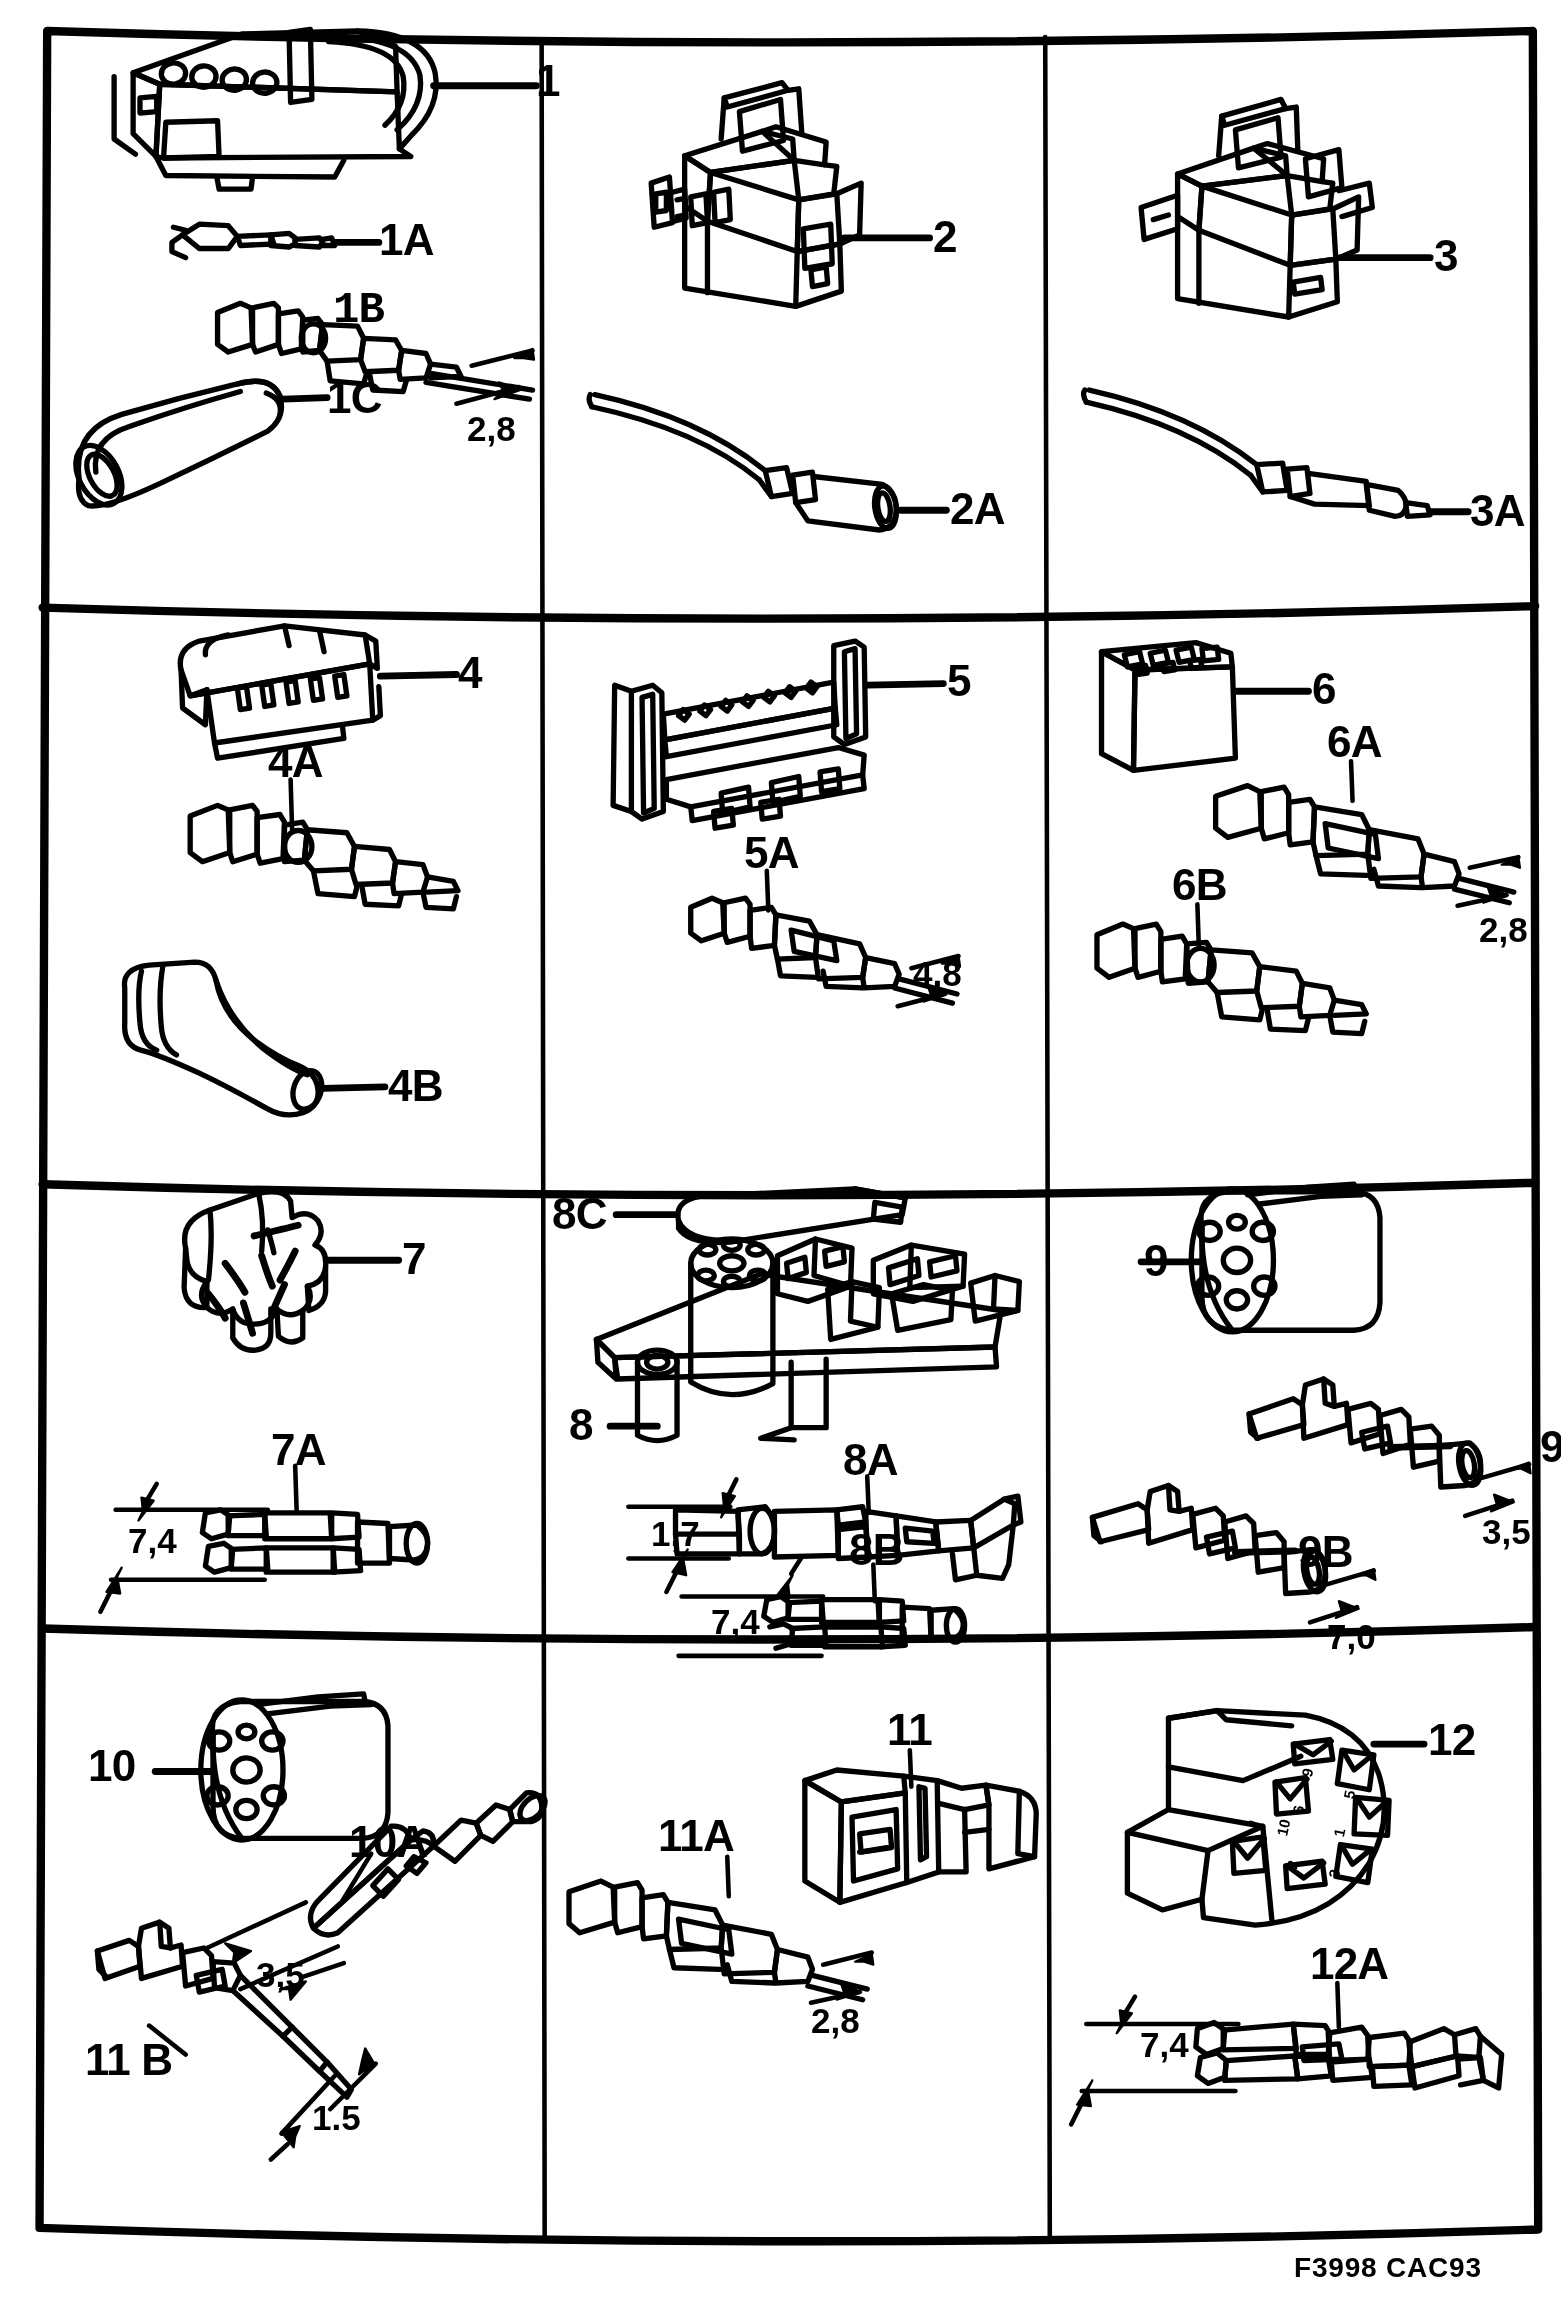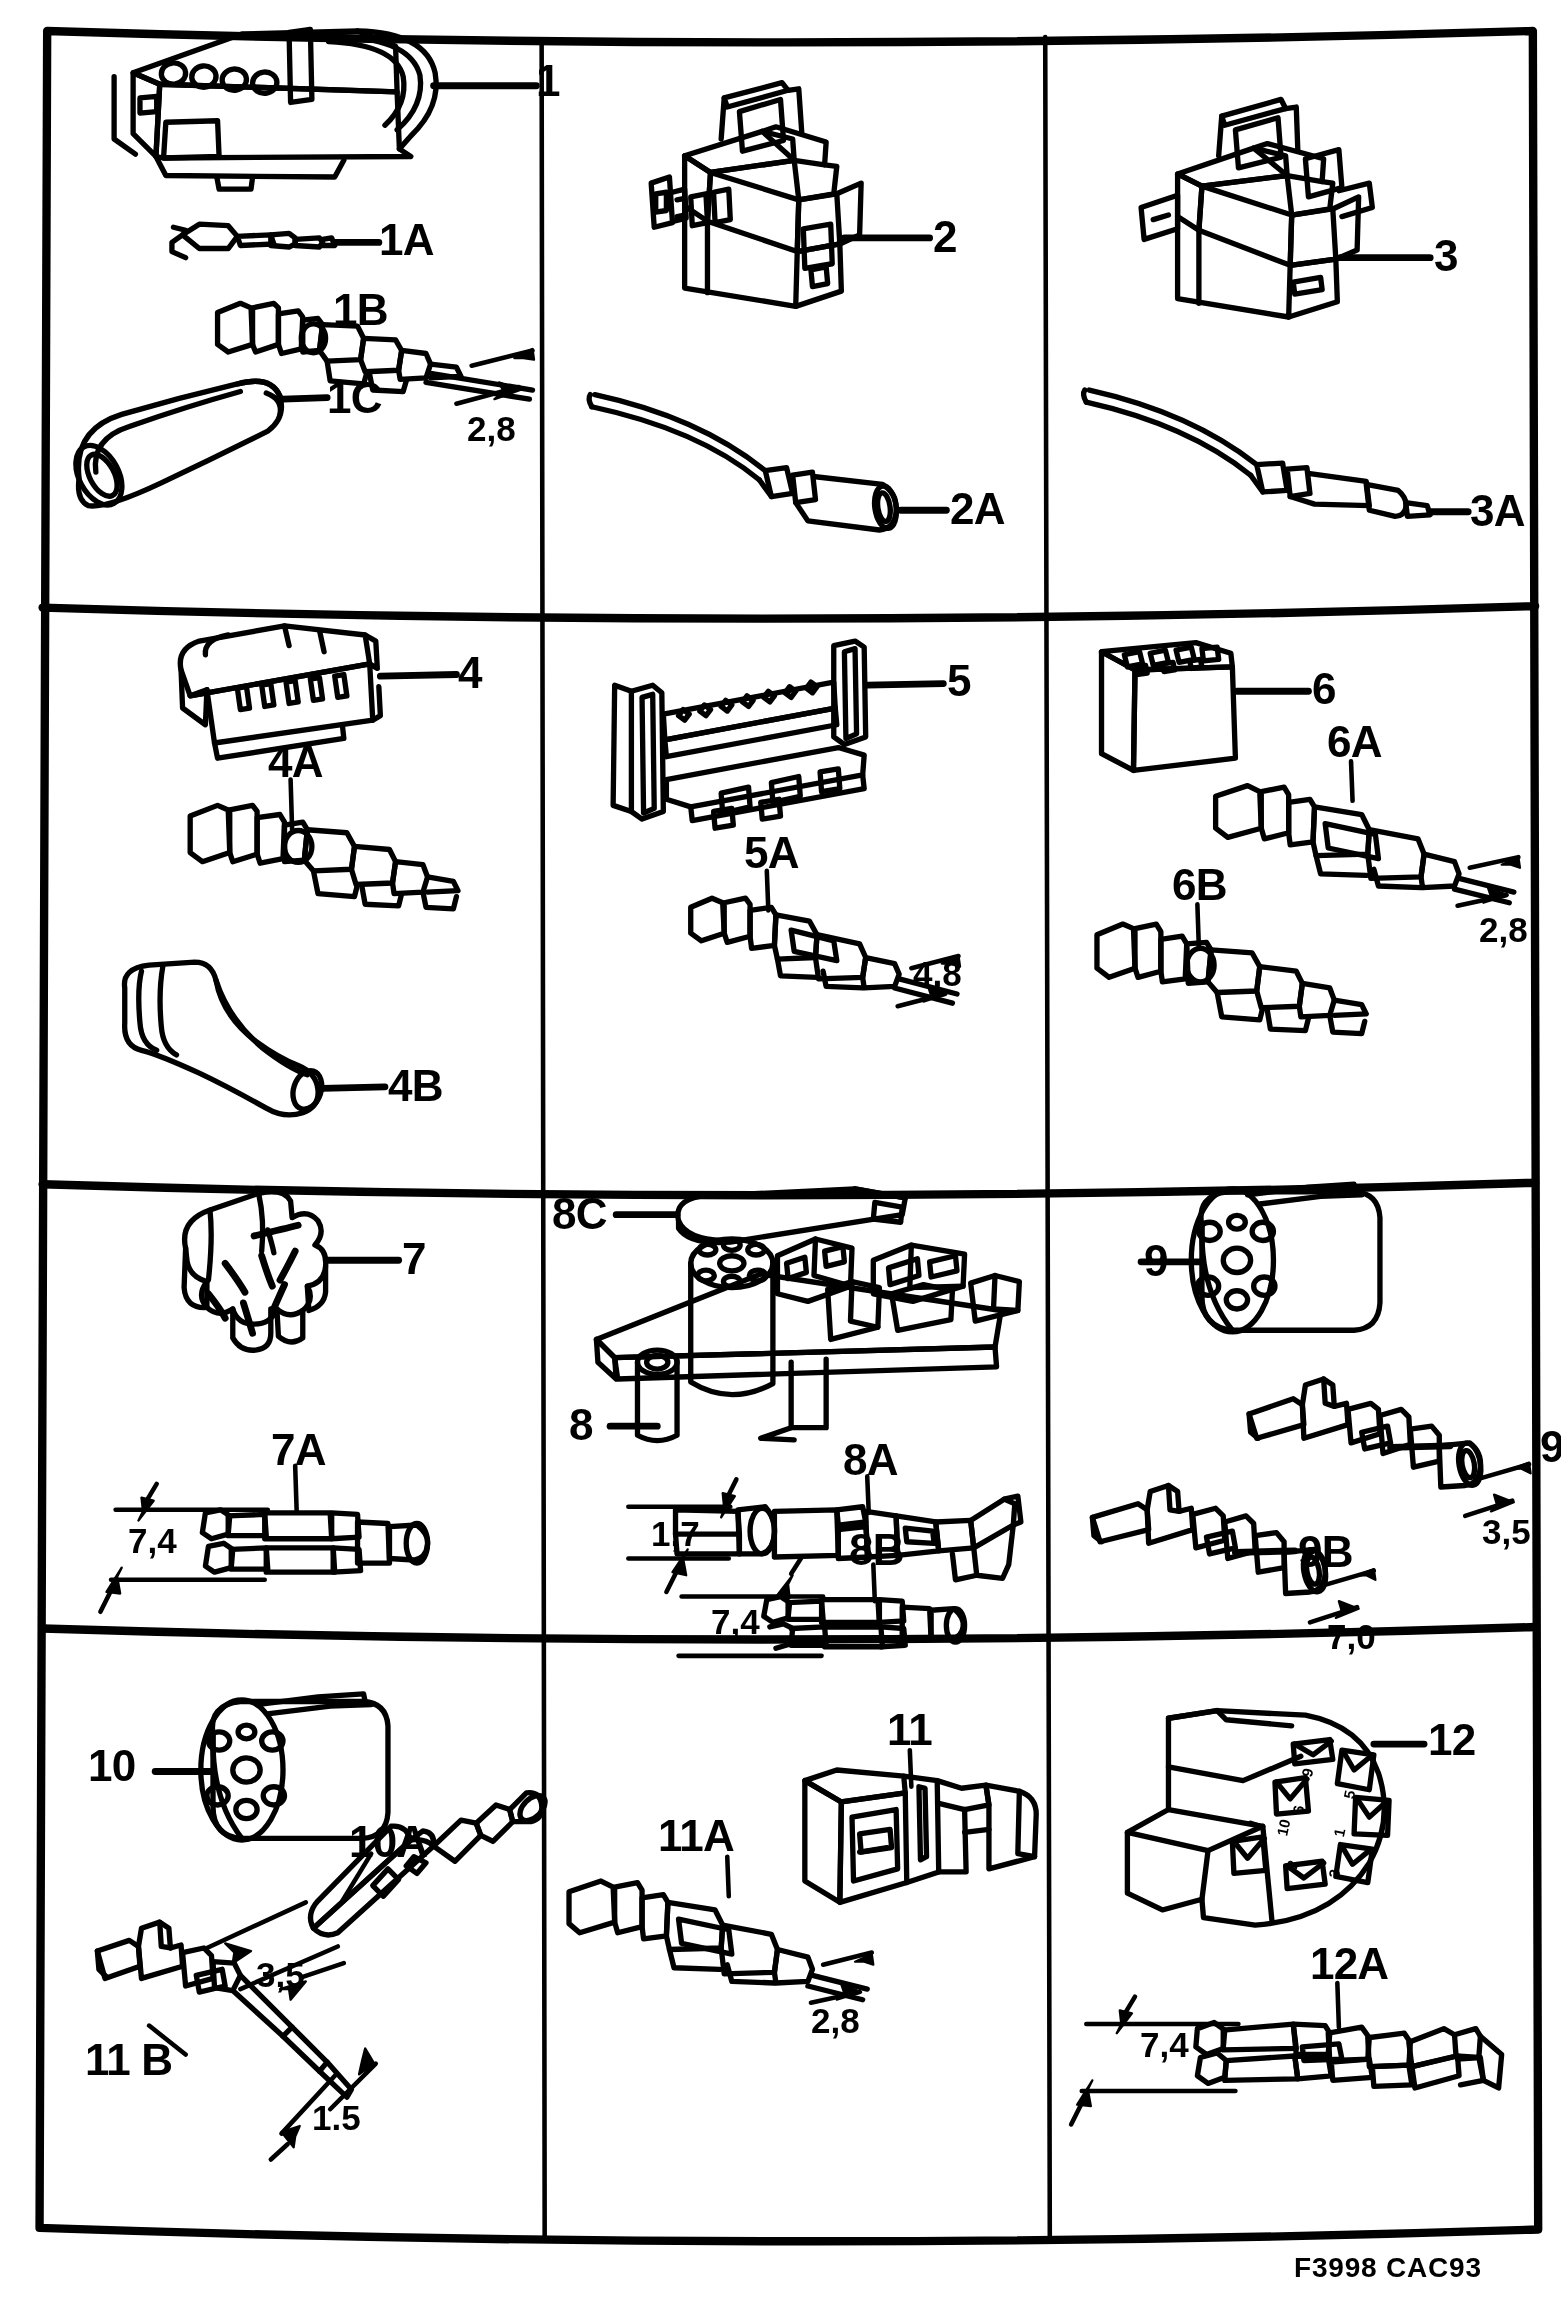--- a/index.html
+++ b/index.html
@@ -683,21 +683,21 @@
         <line x1="1480" y1="2644" x2="1492" y2="2624" stroke-width="6"></line>
         <line x1="1422" y1="2764" x2="1408" y2="2792" stroke-width="6"></line>
         <line x1="1758" y1="2606" x2="1760" y2="2664" stroke-width="6"></line>
       </g>
 
     </g>
   </svg>
 
   <div class="lbl num" style="left:536px;top:59px;">1</div>
   <div class="lbl num" style="left:379px;top:218px;">1A</div>
-  <div class="lbl num" style="left:333px;top:288px;">1B</div>
+  <div class="lbl num" style="left:333px;top:288px;font-family:Liberation Mono, monospace;">1B</div>
   <div class="lbl dim" style="left:467px;top:411px;">2,8</div>
   <div class="lbl num" style="left:327px;top:376px;">1C</div>
 
   <div class="lbl num" style="left:933px;top:215px;">2</div>
   <div class="lbl num" style="left:950px;top:487px;">2A</div>
 
   <div class="lbl num" style="left:1434px;top:234px;">3</div>
   <div class="lbl num" style="left:1470px;top:489px;">3A</div>
 
   <div class="lbl num" style="left:458px;top:651px;">4</div>

